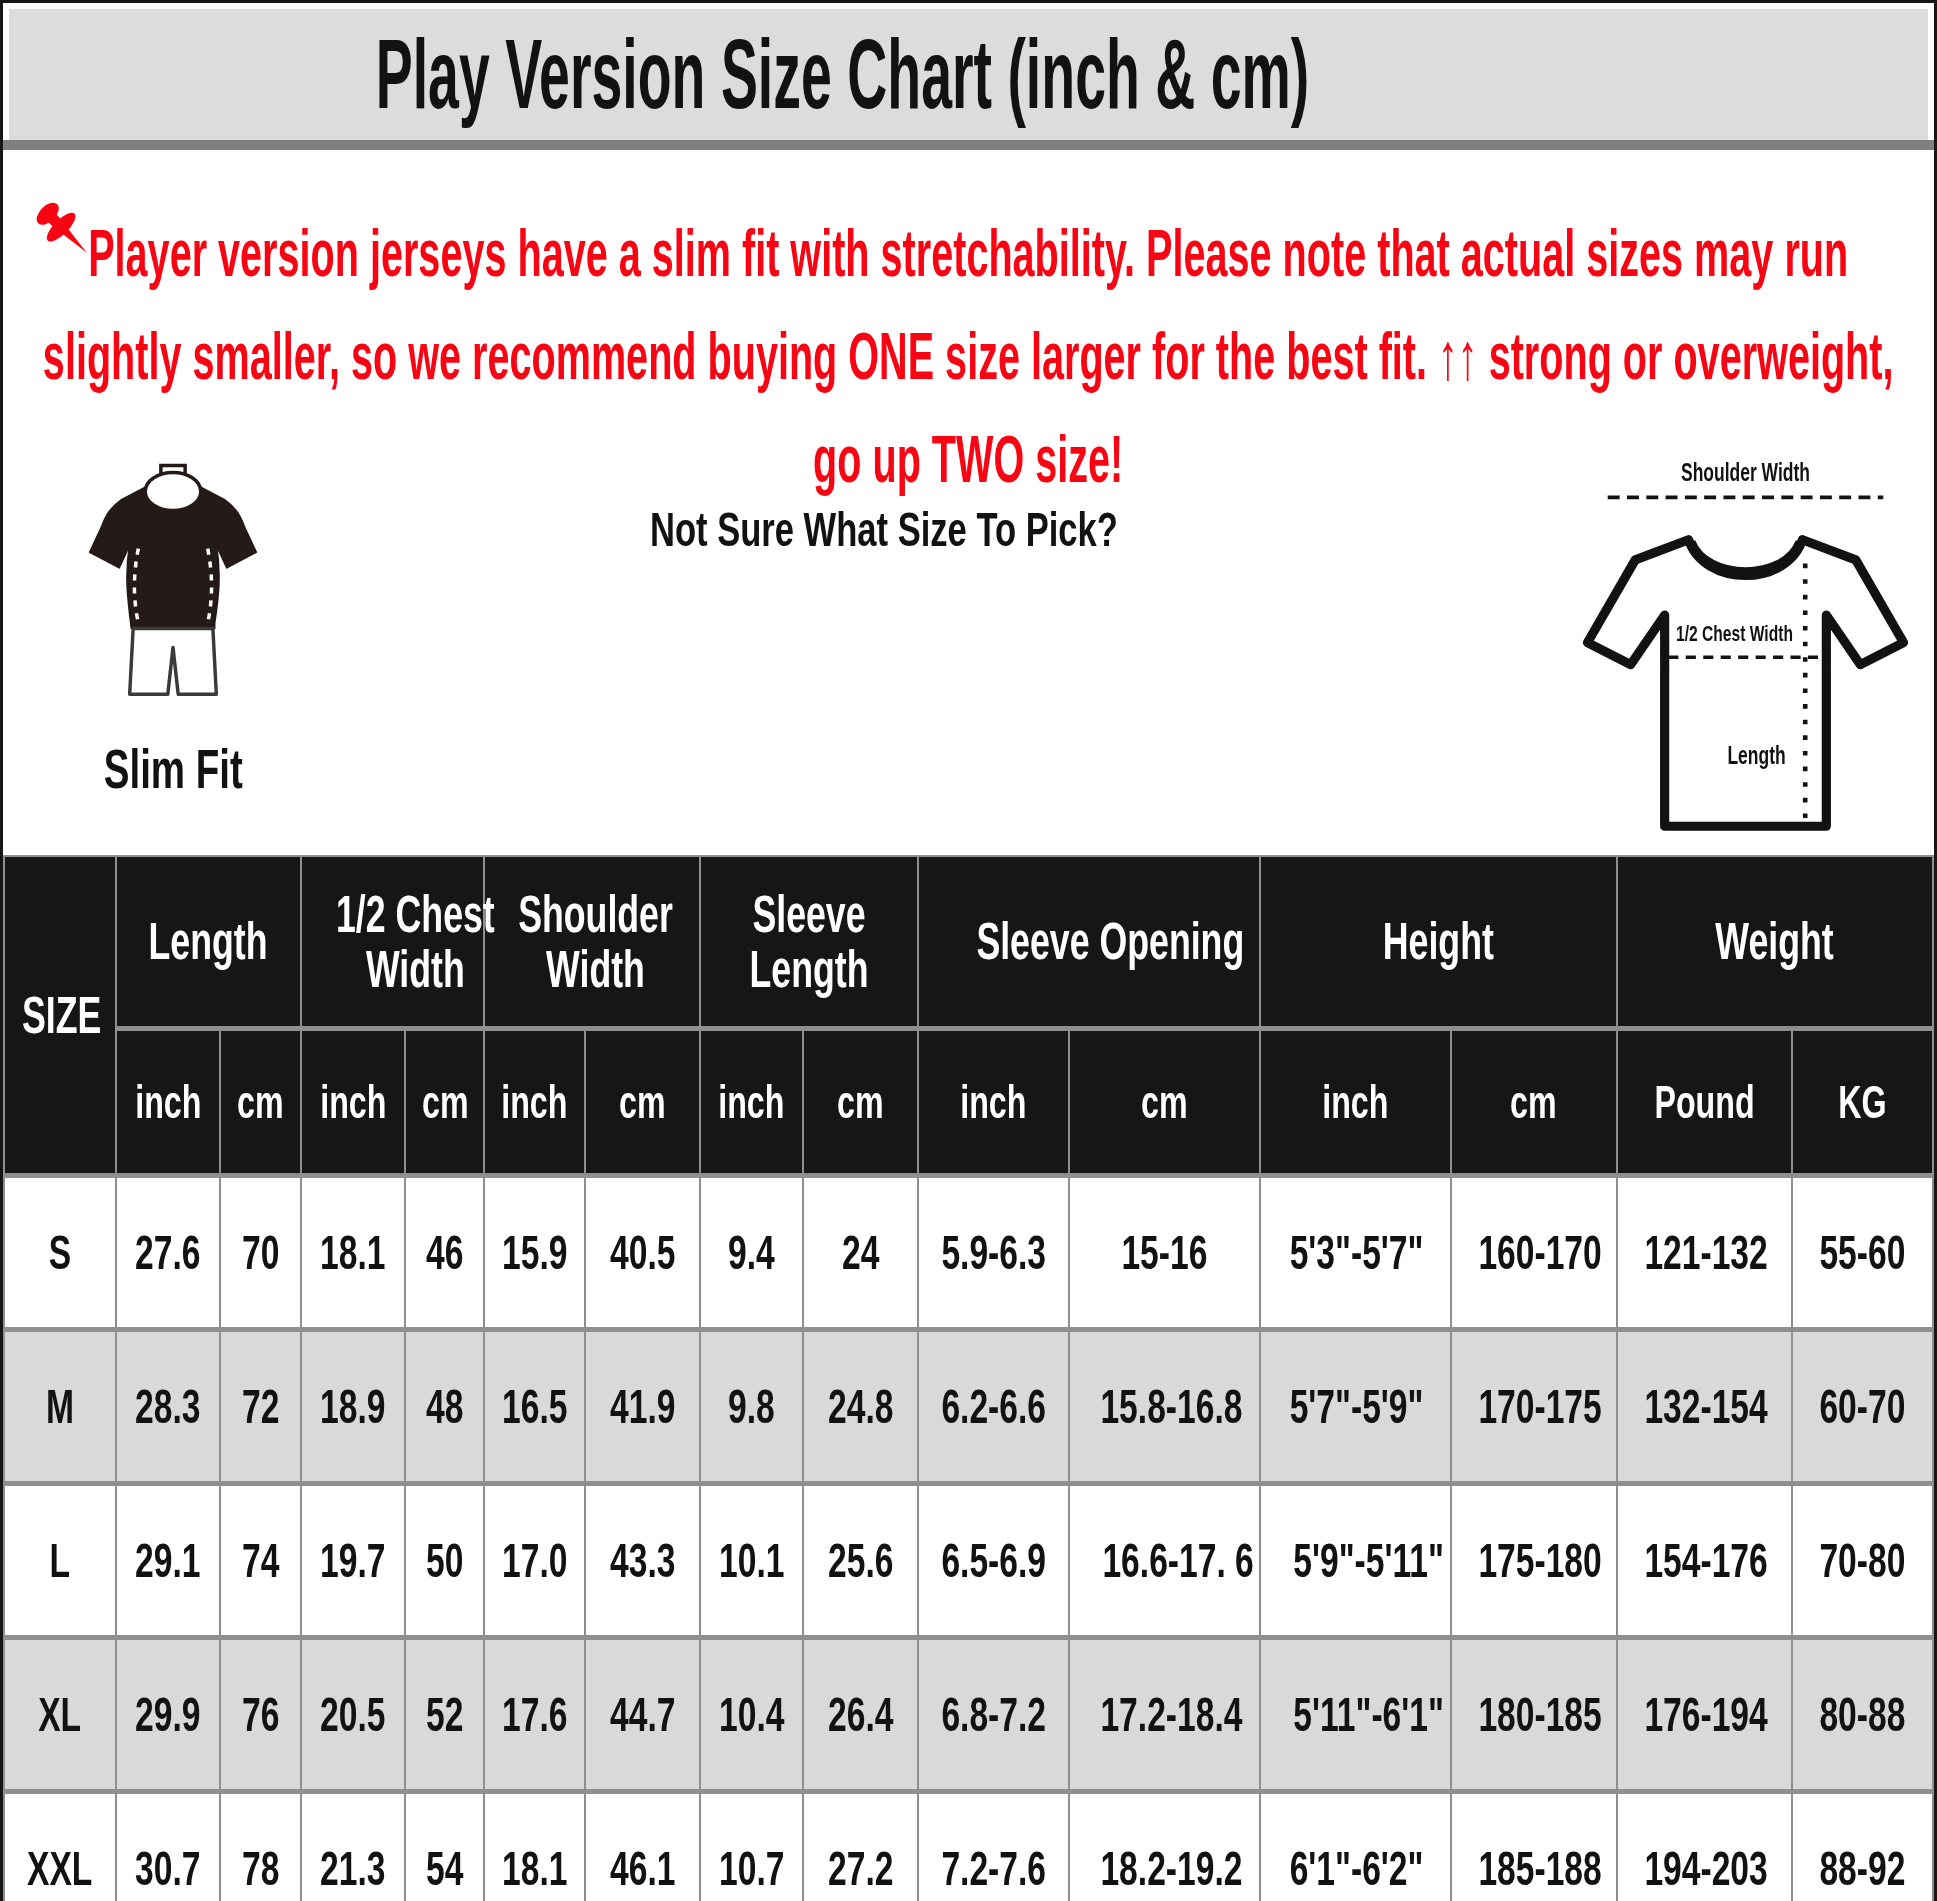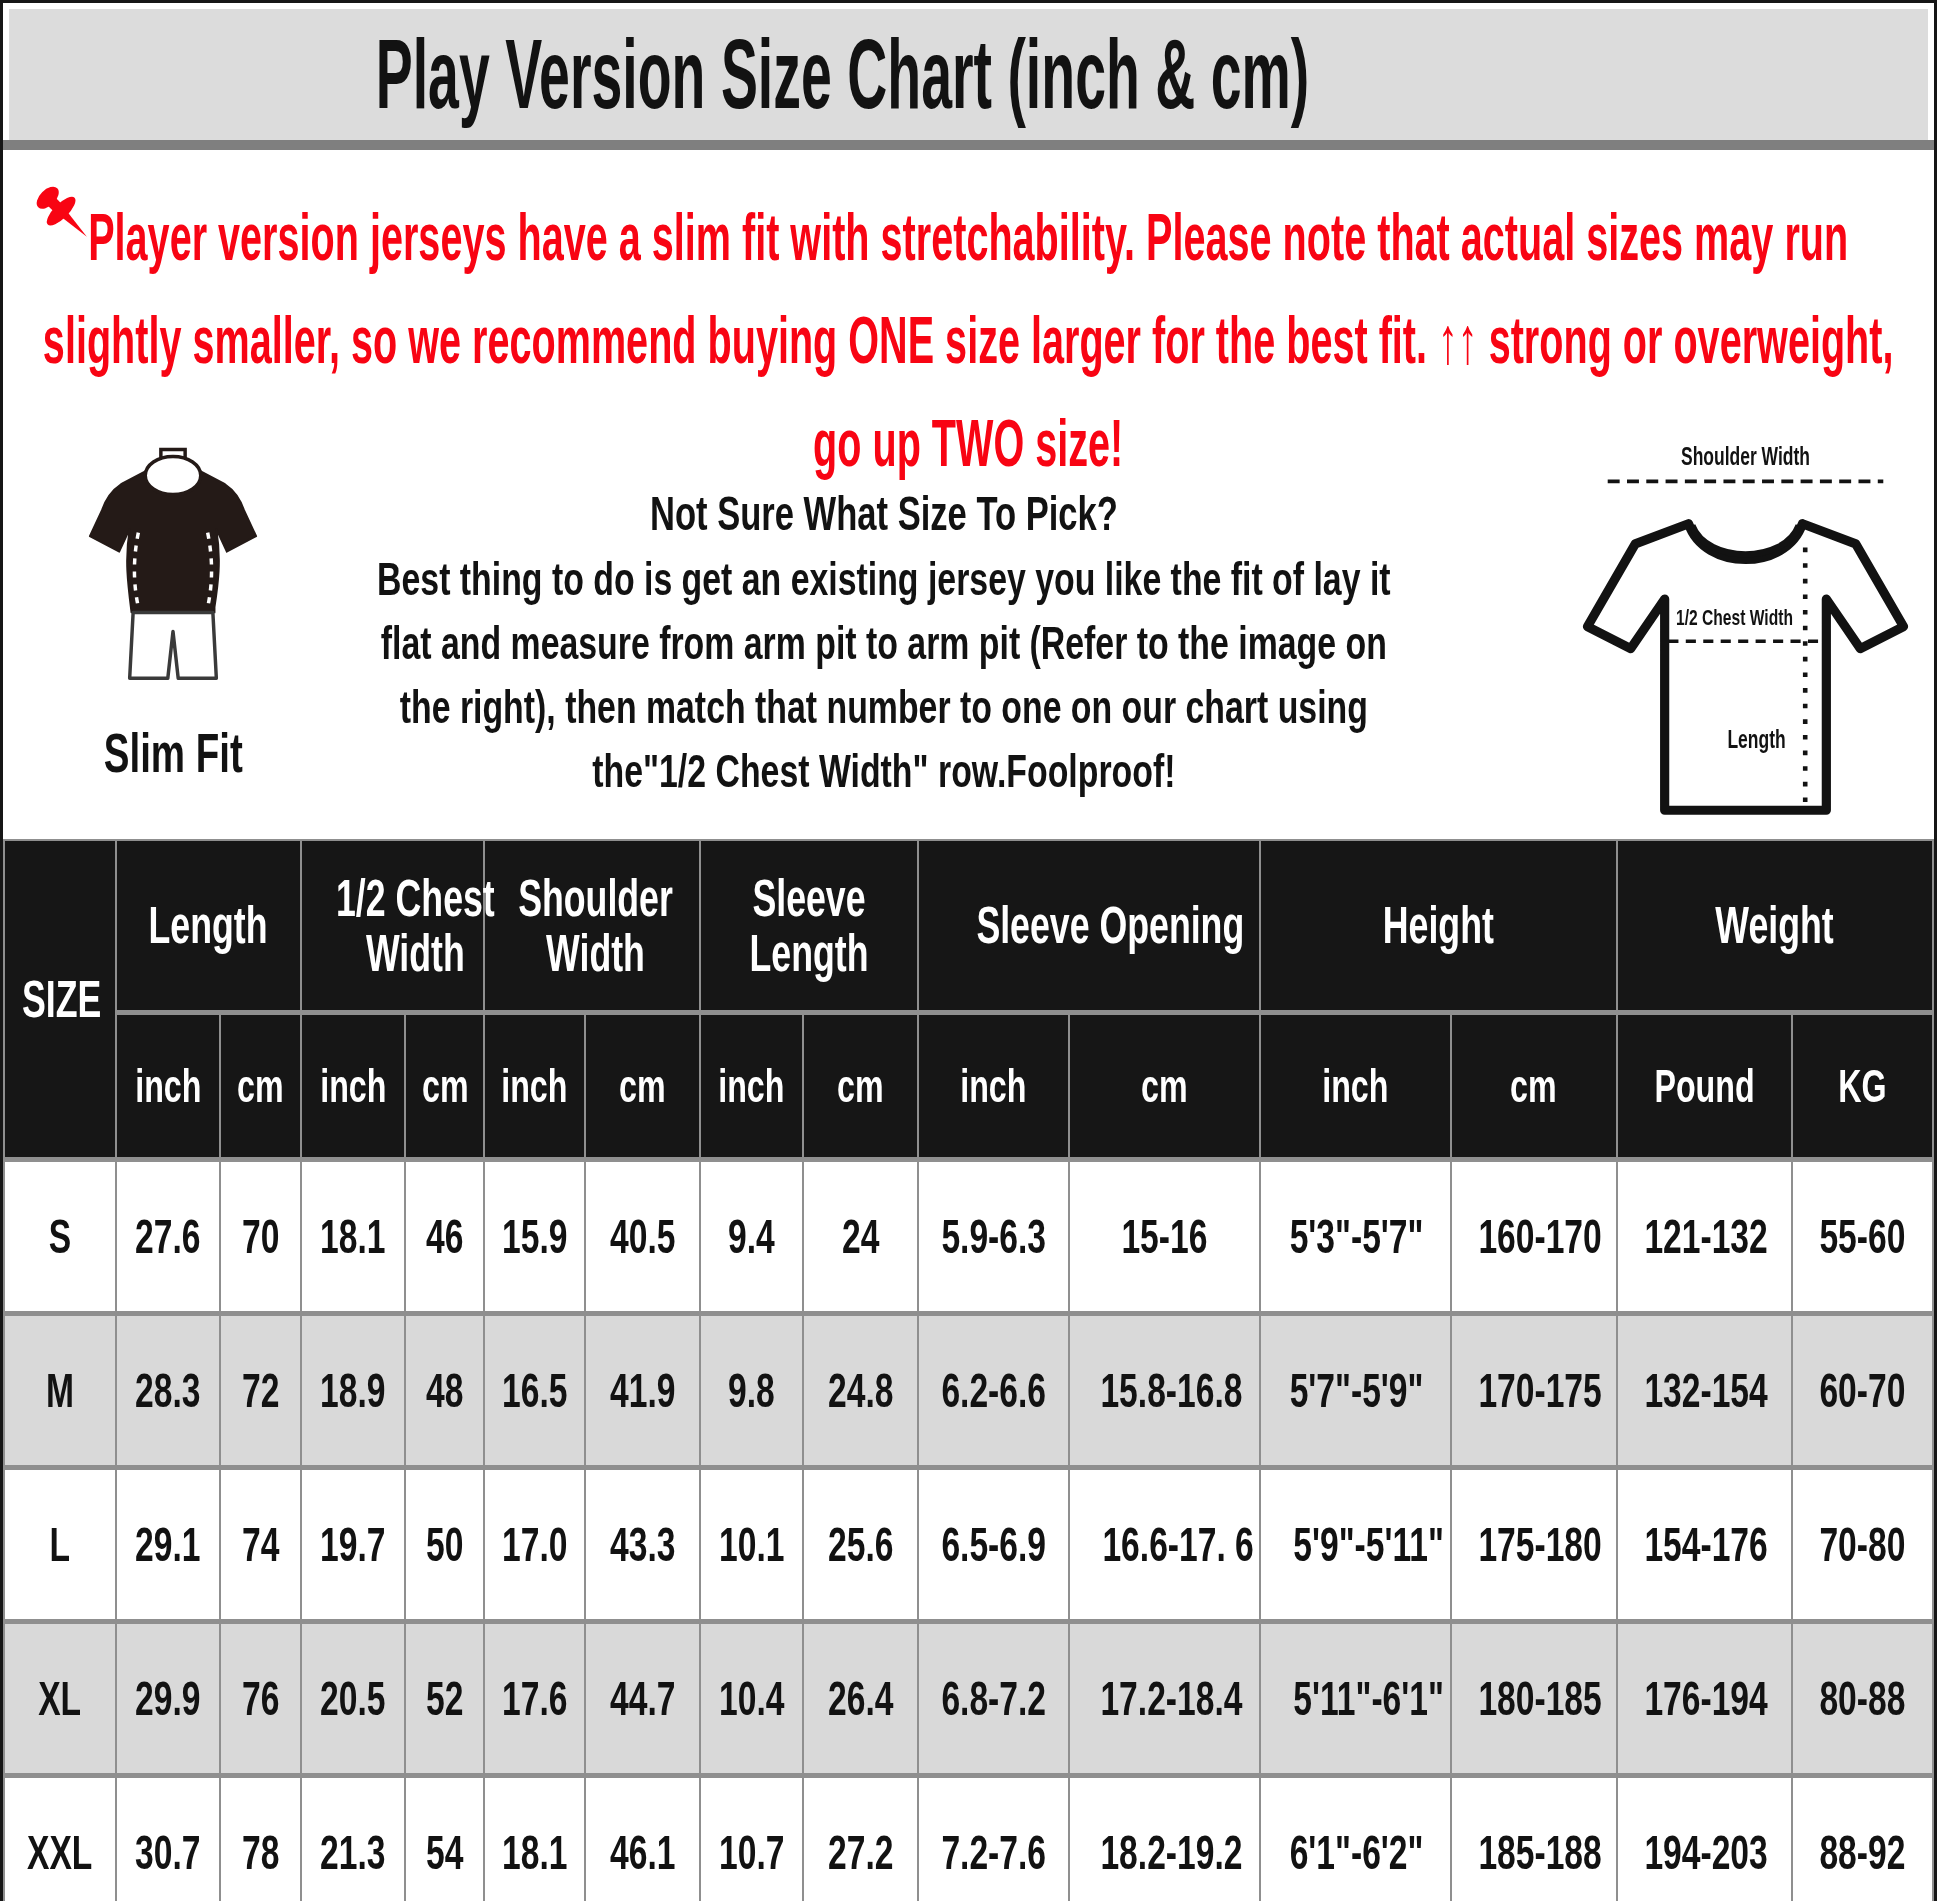--- a/index.html
+++ b/index.html
@@ -10,21 +10,21 @@
   .fc { display:flex; justify-content:center; }
   .cond { display:inline-block; white-space:pre; text-align:center;
           transform:scaleX(0.60); transform-origin:center; font-weight:700; color:#121212; }
 
   
   .title-bar { margin:5.8px 5.8px 0 5.8px; height:131px; background:#dcdcdc; display:flex; align-items:center; justify-content:flex-start; }
   .t-title { font-size:99px; transform:scaleX(0.56); letter-spacing:0px; }
   .title-divider { height:10px; background:#7f7f7f; margin:0; }
 
   
-  .notice { position:relative; height:291px; padding-top:36px; box-sizing:border-box; }
+  .notice { position:relative; height:291px; padding-top:36px; box-sizing:border-box;margin-top:16px; }
   .t-notice { font-size:66px; line-height:103px; color:#f80413; transform:scaleX(0.60); }
   .pin { position:absolute; left:21.5px; top:25px; width:79px; height:79px; }
 
   
   .middle { position:relative; height:397px; }
   .slimfit { position:absolute; left:79px; top:5px; width:182px; text-align:center; }
   .t-slim { font-size:55px; line-height:55px; transform:scaleX(0.70); }
   .slim-label-wrap { margin-top:17px; }
   .guide { position:absolute; left:306px; top:40px; width:1149px; }
   .t-guide-h { font-size:48px; line-height:66px; transform:scaleX(0.72); }
@@ -95,26 +95,20 @@
         <path d="M54,192 L146,192 L150,268 L106,268 L100,214 L94,268 L50,268 Z" fill="#ffffff" stroke="#3a3a3a" stroke-width="4" stroke-linejoin="round"></path>
       </svg>
       <div class="fc slim-label-wrap">
         <span class="cond t-slim">Slim Fit</span>
       </div>
     </div>
 
     <div class="guide">
       <div class="fc">
         <span class="cond t-guide-h">Not Sure What Size To Pick?</span>
-      </div>
-      <div class="fc">
-        <span class="cond t-guide-b">Best thing to do is get an existing jersey you like the fit of lay it
-flat and measure from arm pit to arm pit (Refer to the image on
-the right), then match that number to one on our chart using
-the"1/2 Chest Width" row.Foolproof!</span>
       </div>
     </div>
 
     <div class="tee">
       <svg viewBox="0 0 360 430" width="331" height="395" aria-hidden="true">
         <text transform="translate(180 26) scale(0.68 1)" text-anchor="middle" font-size="28">Shoulder Width</text>
         <line x1="30" y1="44" x2="330" y2="44" stroke="#121212" stroke-width="4" stroke-dasharray="13 8"></line>
 
         <path d="M118,90 C135,142 225,142 242,90 L300,112 L352,202 L305,226 L268,172 L268,402 L92,402 L92,172 L55,226 L8,202 L60,112 Z" fill="#ffffff" stroke="#121212" stroke-width="10" stroke-linejoin="round"></path>
         <path d="M122,92 C138,134 222,134 238,92" fill="none" stroke="#121212" stroke-width="7"></path>

